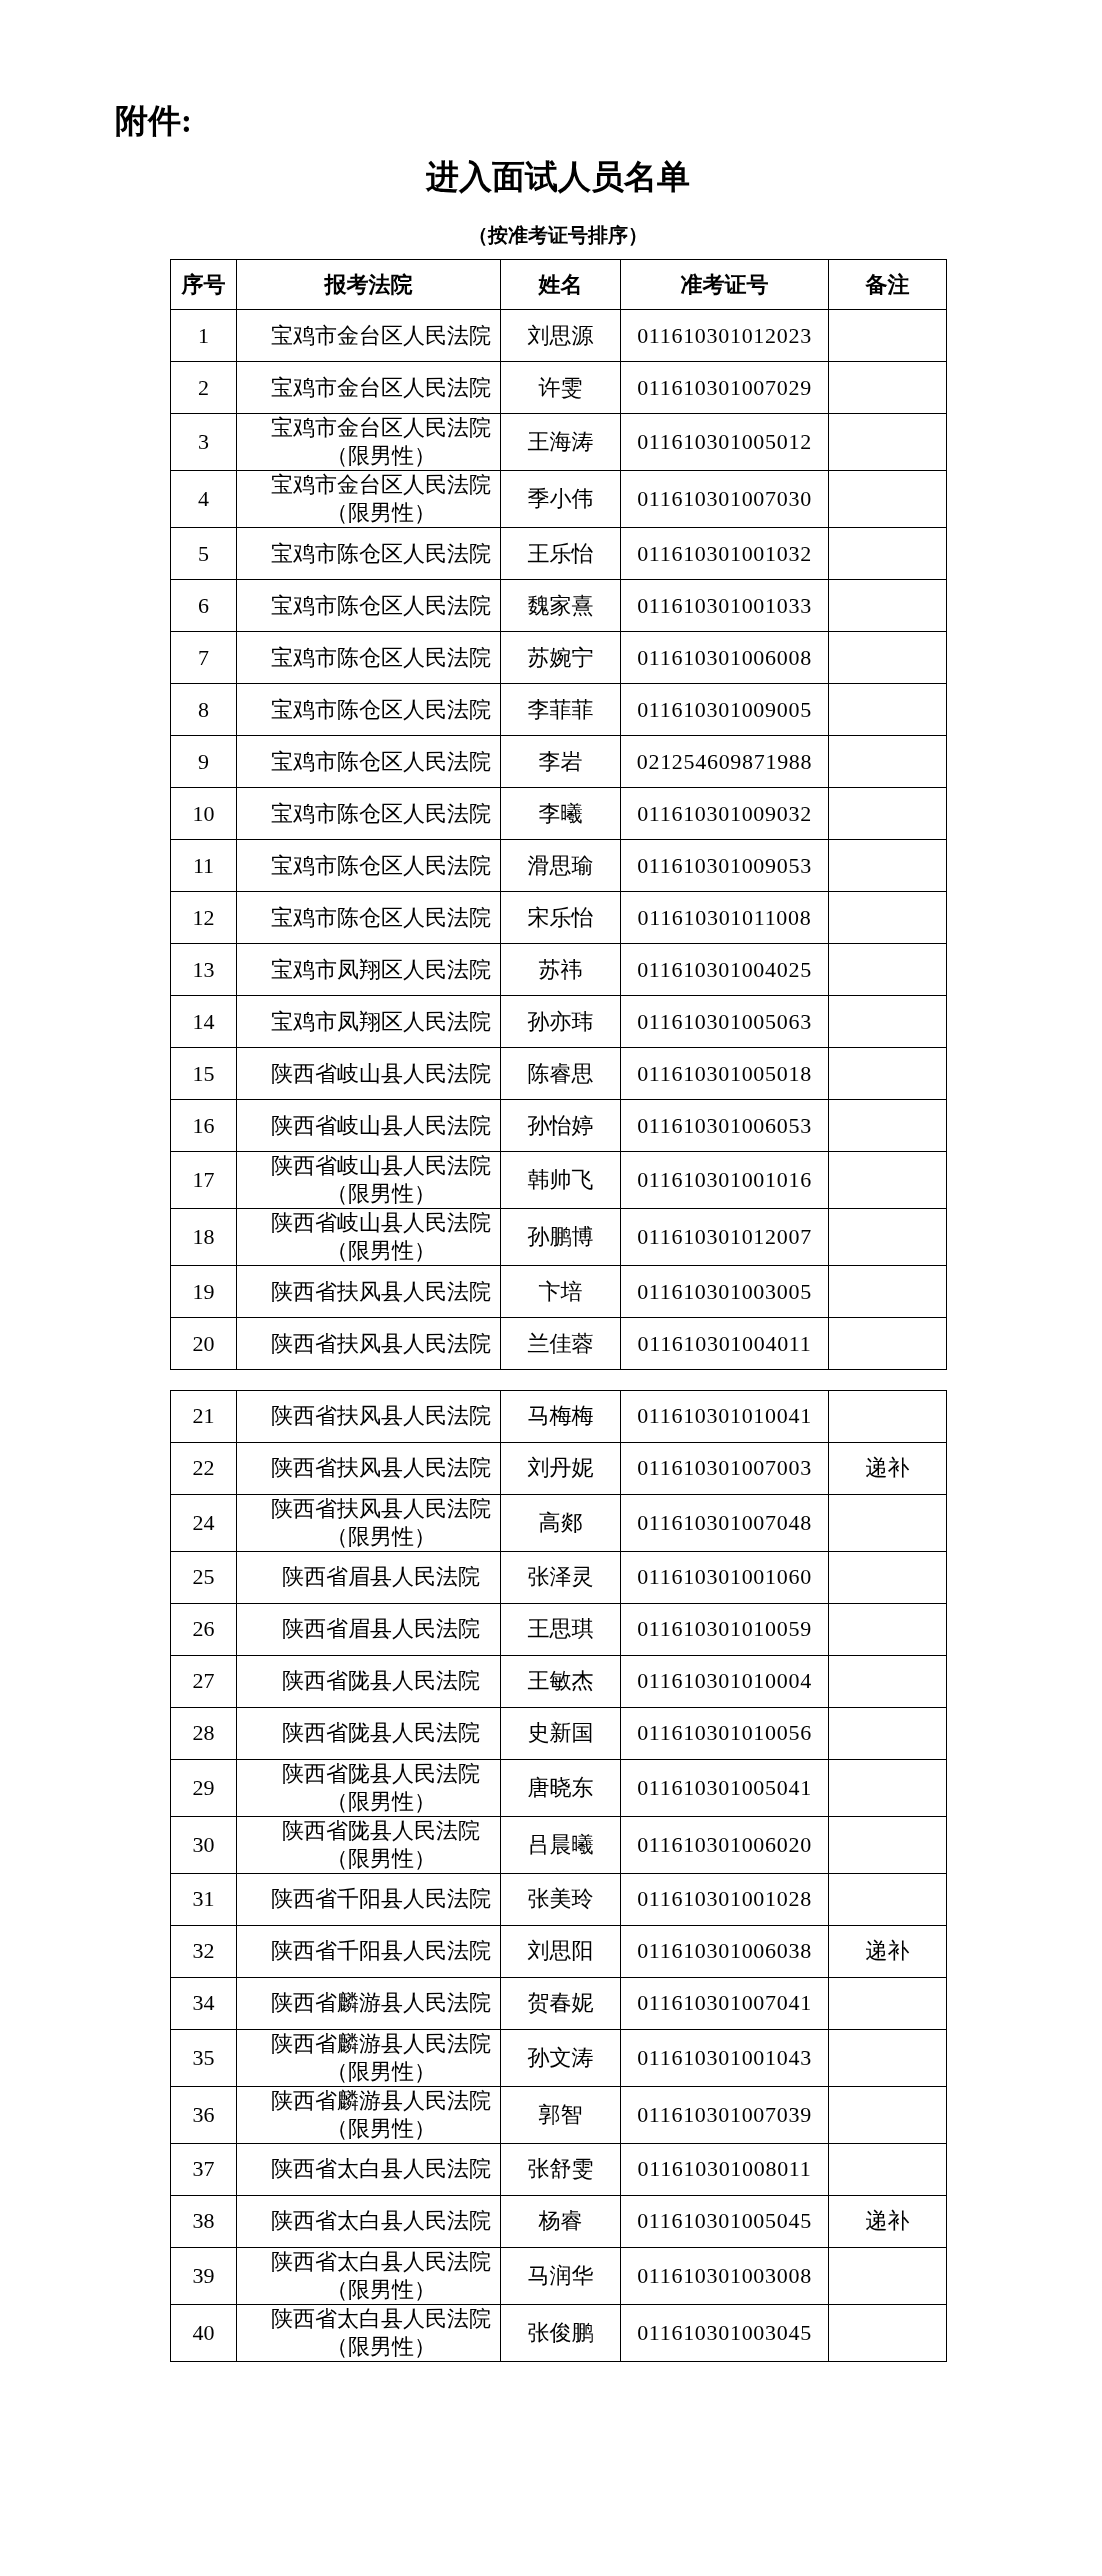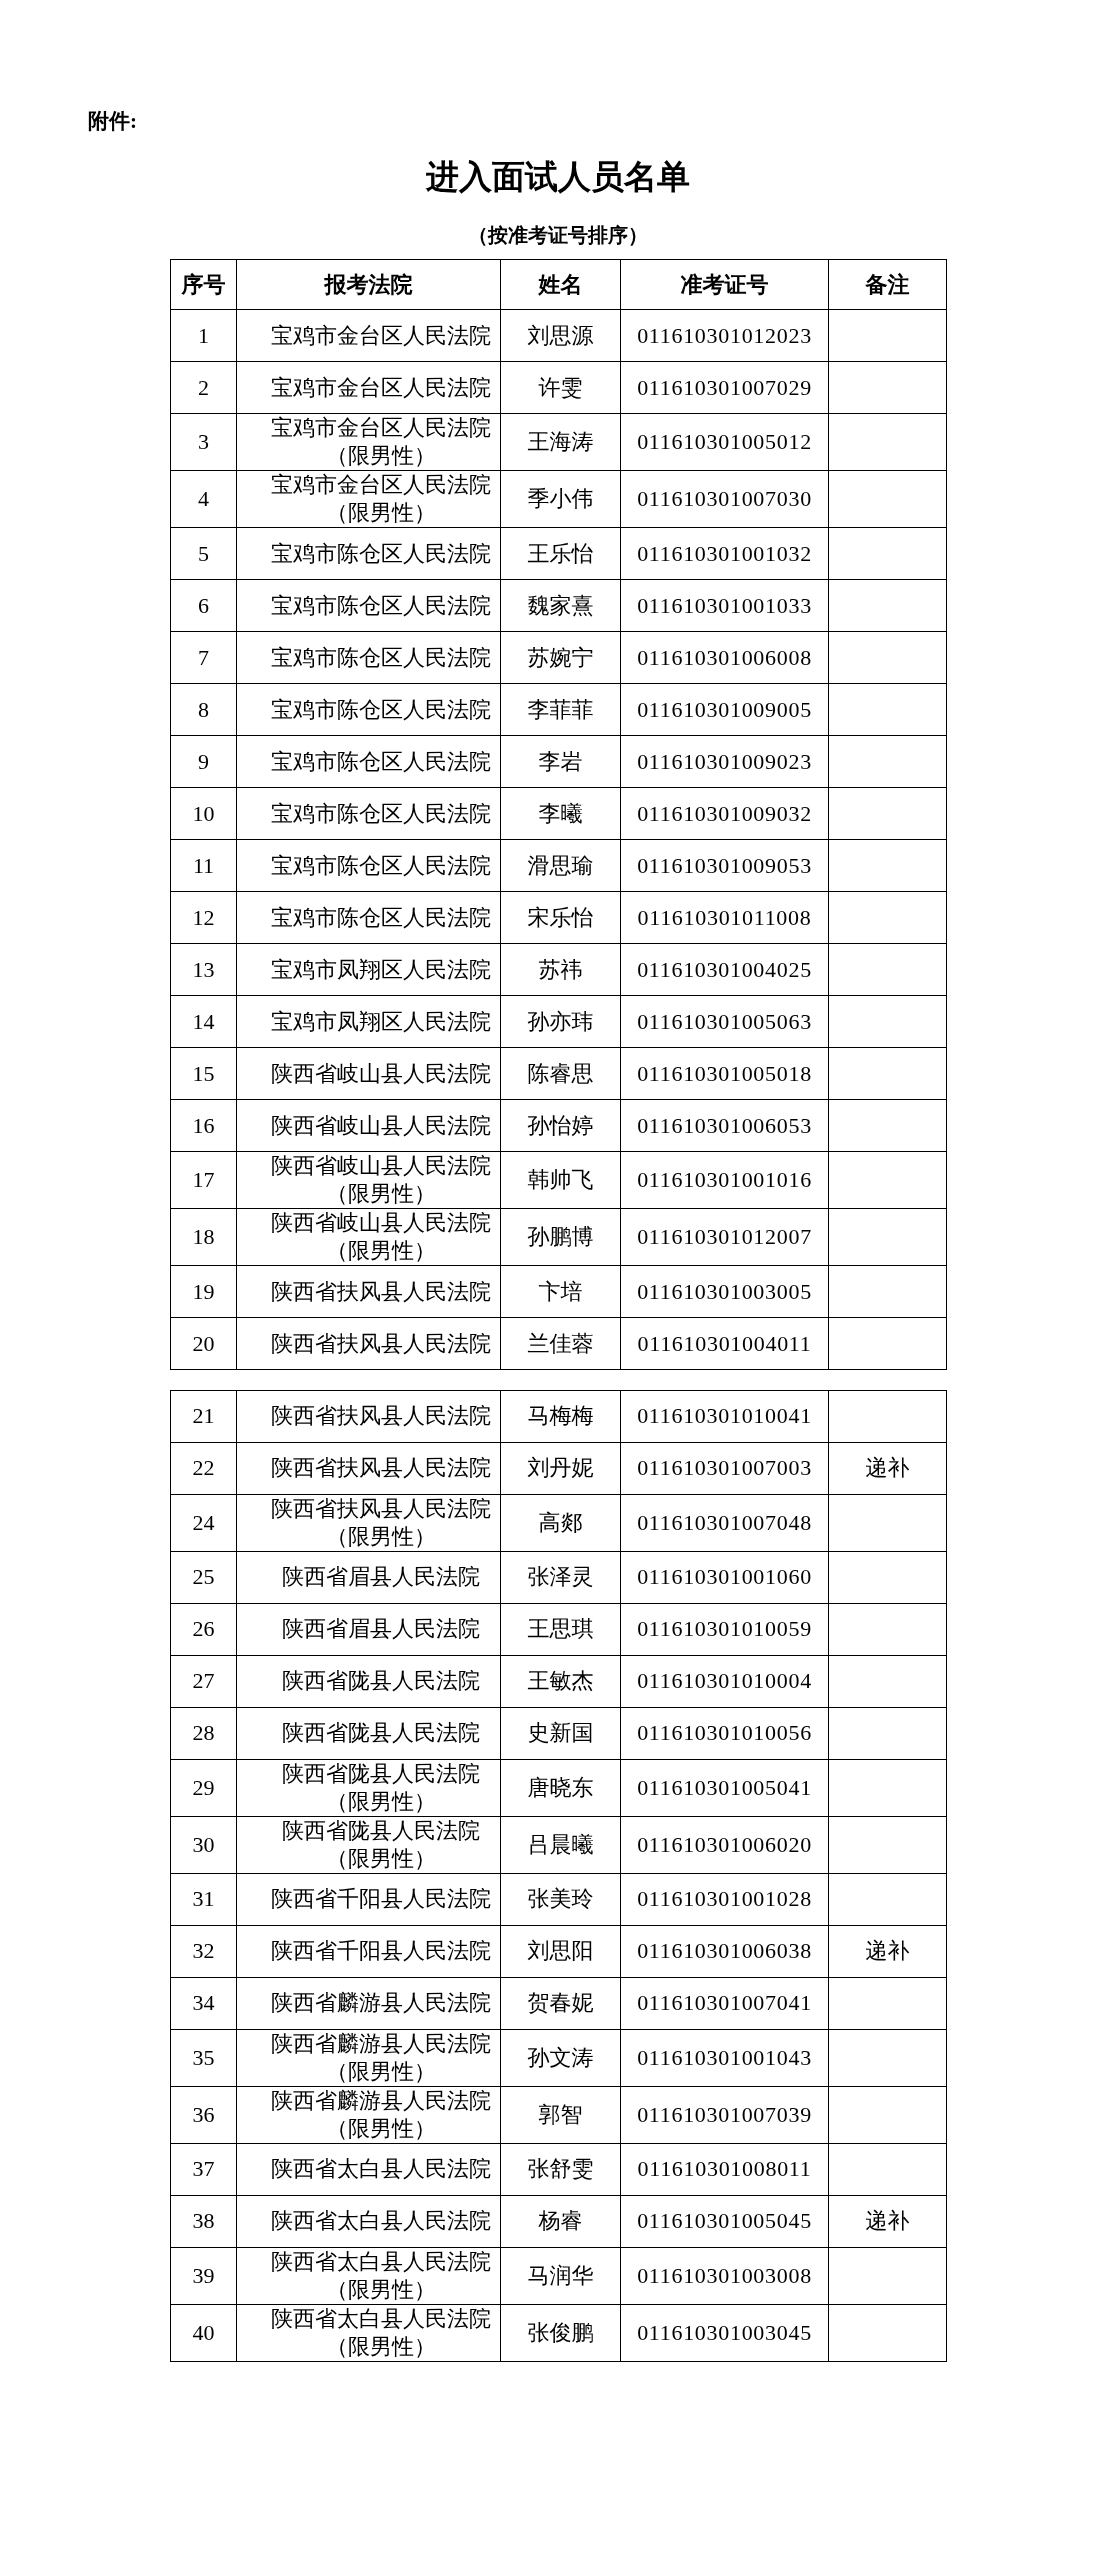--- a/index.html
+++ b/index.html
@@ -9,22 +9,22 @@
   }
   body {
     width: 1103px;
     height: 2576px;
     font-family: "Liberation Serif", "DejaVu Serif", serif;
     color: #000000;
     overflow: hidden;
   }
   .attachment {
     padding-top: 104px;
-    margin-left: 88px;
-    font-size: 21px;
+    margin-left: 115px;
+    font-size: 33px;
     font-weight: bold;
     line-height: 34px;
   }
   .content {
     width: 776px;
     margin-left: 170px;
   }
   .title {
     margin: 18px 0 0 0;
     font-size: 33px;
@@ -163,21 +163,21 @@
     <td class="seq">8</td>
     <td class="court">宝鸡市陈仓区人民法院</td>
     <td class="name">李菲菲</td>
     <td class="ticket">011610301009005</td>
     <td class="remark"></td>
   </tr>
         <tr>
     <td class="seq">9</td>
     <td class="court">宝鸡市陈仓区人民法院</td>
     <td class="name">李岩</td>
-    <td class="ticket">011610301009023</td>
+    <td class="ticket">021254609871988</td>
     <td class="remark"></td>
   </tr>
         <tr>
     <td class="seq">10</td>
     <td class="court">宝鸡市陈仓区人民法院</td>
     <td class="name">李曦</td>
     <td class="ticket">011610301009032</td>
     <td class="remark"></td>
   </tr>
         <tr>

